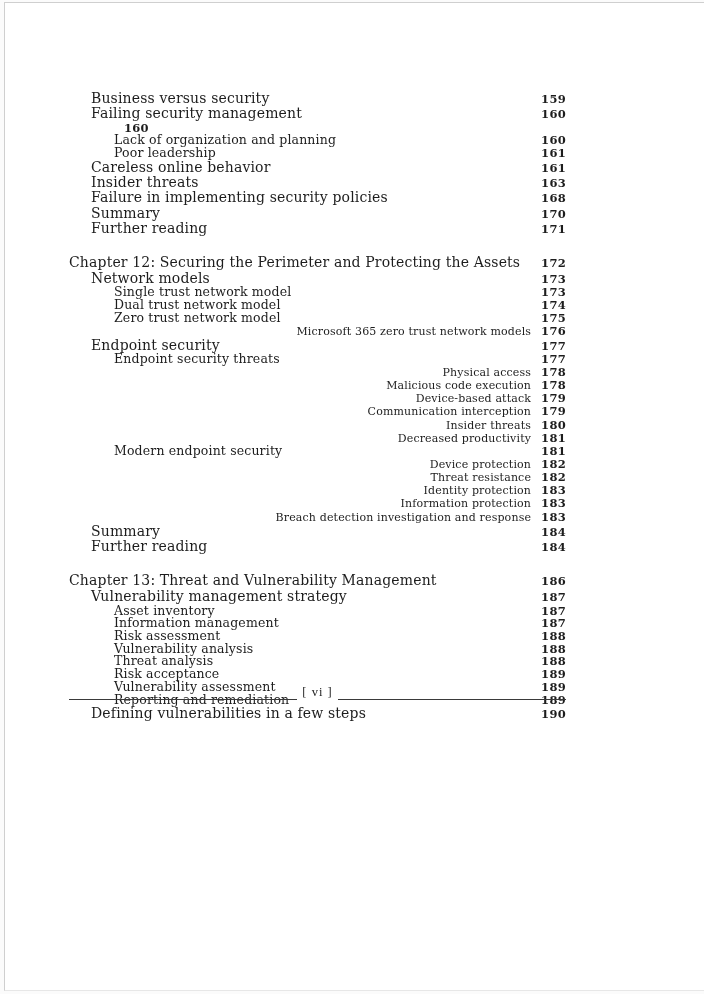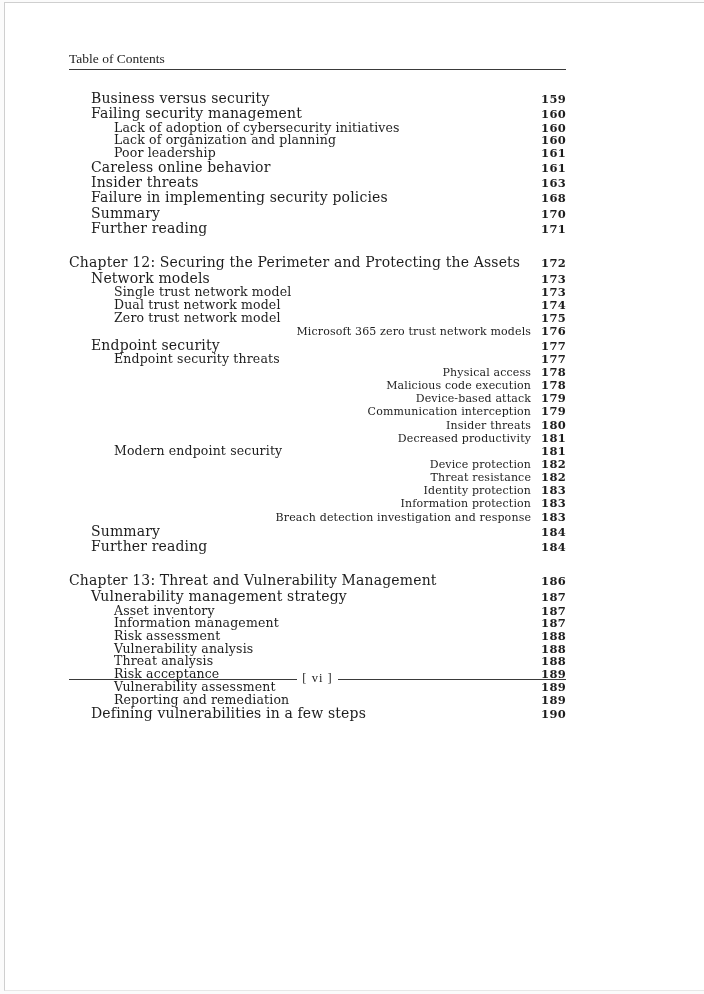--- a/index.html
+++ b/index.html
@@ -55,24 +55,24 @@
     padding-left: 10px;
     font-weight: bold;
   }
   .lv0 { font-size: 14px;   line-height: 15px;   margin-top: 19px; padding-left: 0; }
   .lv1 { font-size: 14px;   line-height: 14.3px; padding-left: 22px; }
   .lv2 { font-size: 12.5px; line-height: 12.7px; padding-left: 45px; }
   .lv3 { font-size: 11px;   line-height: 12.2px; padding-left: 65px; justify-content: flex-end; }
   
   .footer {
     position: absolute;
-    left: 64px; top: 669px;
+    left: 64px; top: 683px;
     width: 497px;
     display: flex;
-    align-items: center;
+    align-items: flex-end;
     gap: 5px;
     color: var(--text, #1d1d1d);
   }
   .frule {
     flex: 1;
     height: 1px;
     background: var(--rule, #3a3a3a);
   }
   .fnum {
     font-family: "Liberation Serif", serif;
@@ -81,35 +81,31 @@
     letter-spacing: 1px;
     transform: translateY(-1px);
   }
 </style>
 </head>
 <body>
 
 <div class="viewport">
   <div class="sheet">
 
-    <div class="header">
-      <span>Table of Contents</span>
-    </div>
 
     <div class="toc" id="toc">
         <div class="row lv1">
           <span class="lab">Business versus security</span>
           <span class="pg">159</span>
         </div>
         <div class="row lv1">
           <span class="lab">Failing security management</span>
           <span class="pg">160</span>
         </div>
         <div class="row lv2">
-          <span class="lab">Lack of adoption of cybersecurity initiatives</span>
           <span class="pg">160</span>
         </div>
         <div class="row lv2">
           <span class="lab">Lack of organization and planning</span>
           <span class="pg">160</span>
         </div>
         <div class="row lv2">
           <span class="lab">Poor leadership</span>
           <span class="pg">161</span>
         </div>

